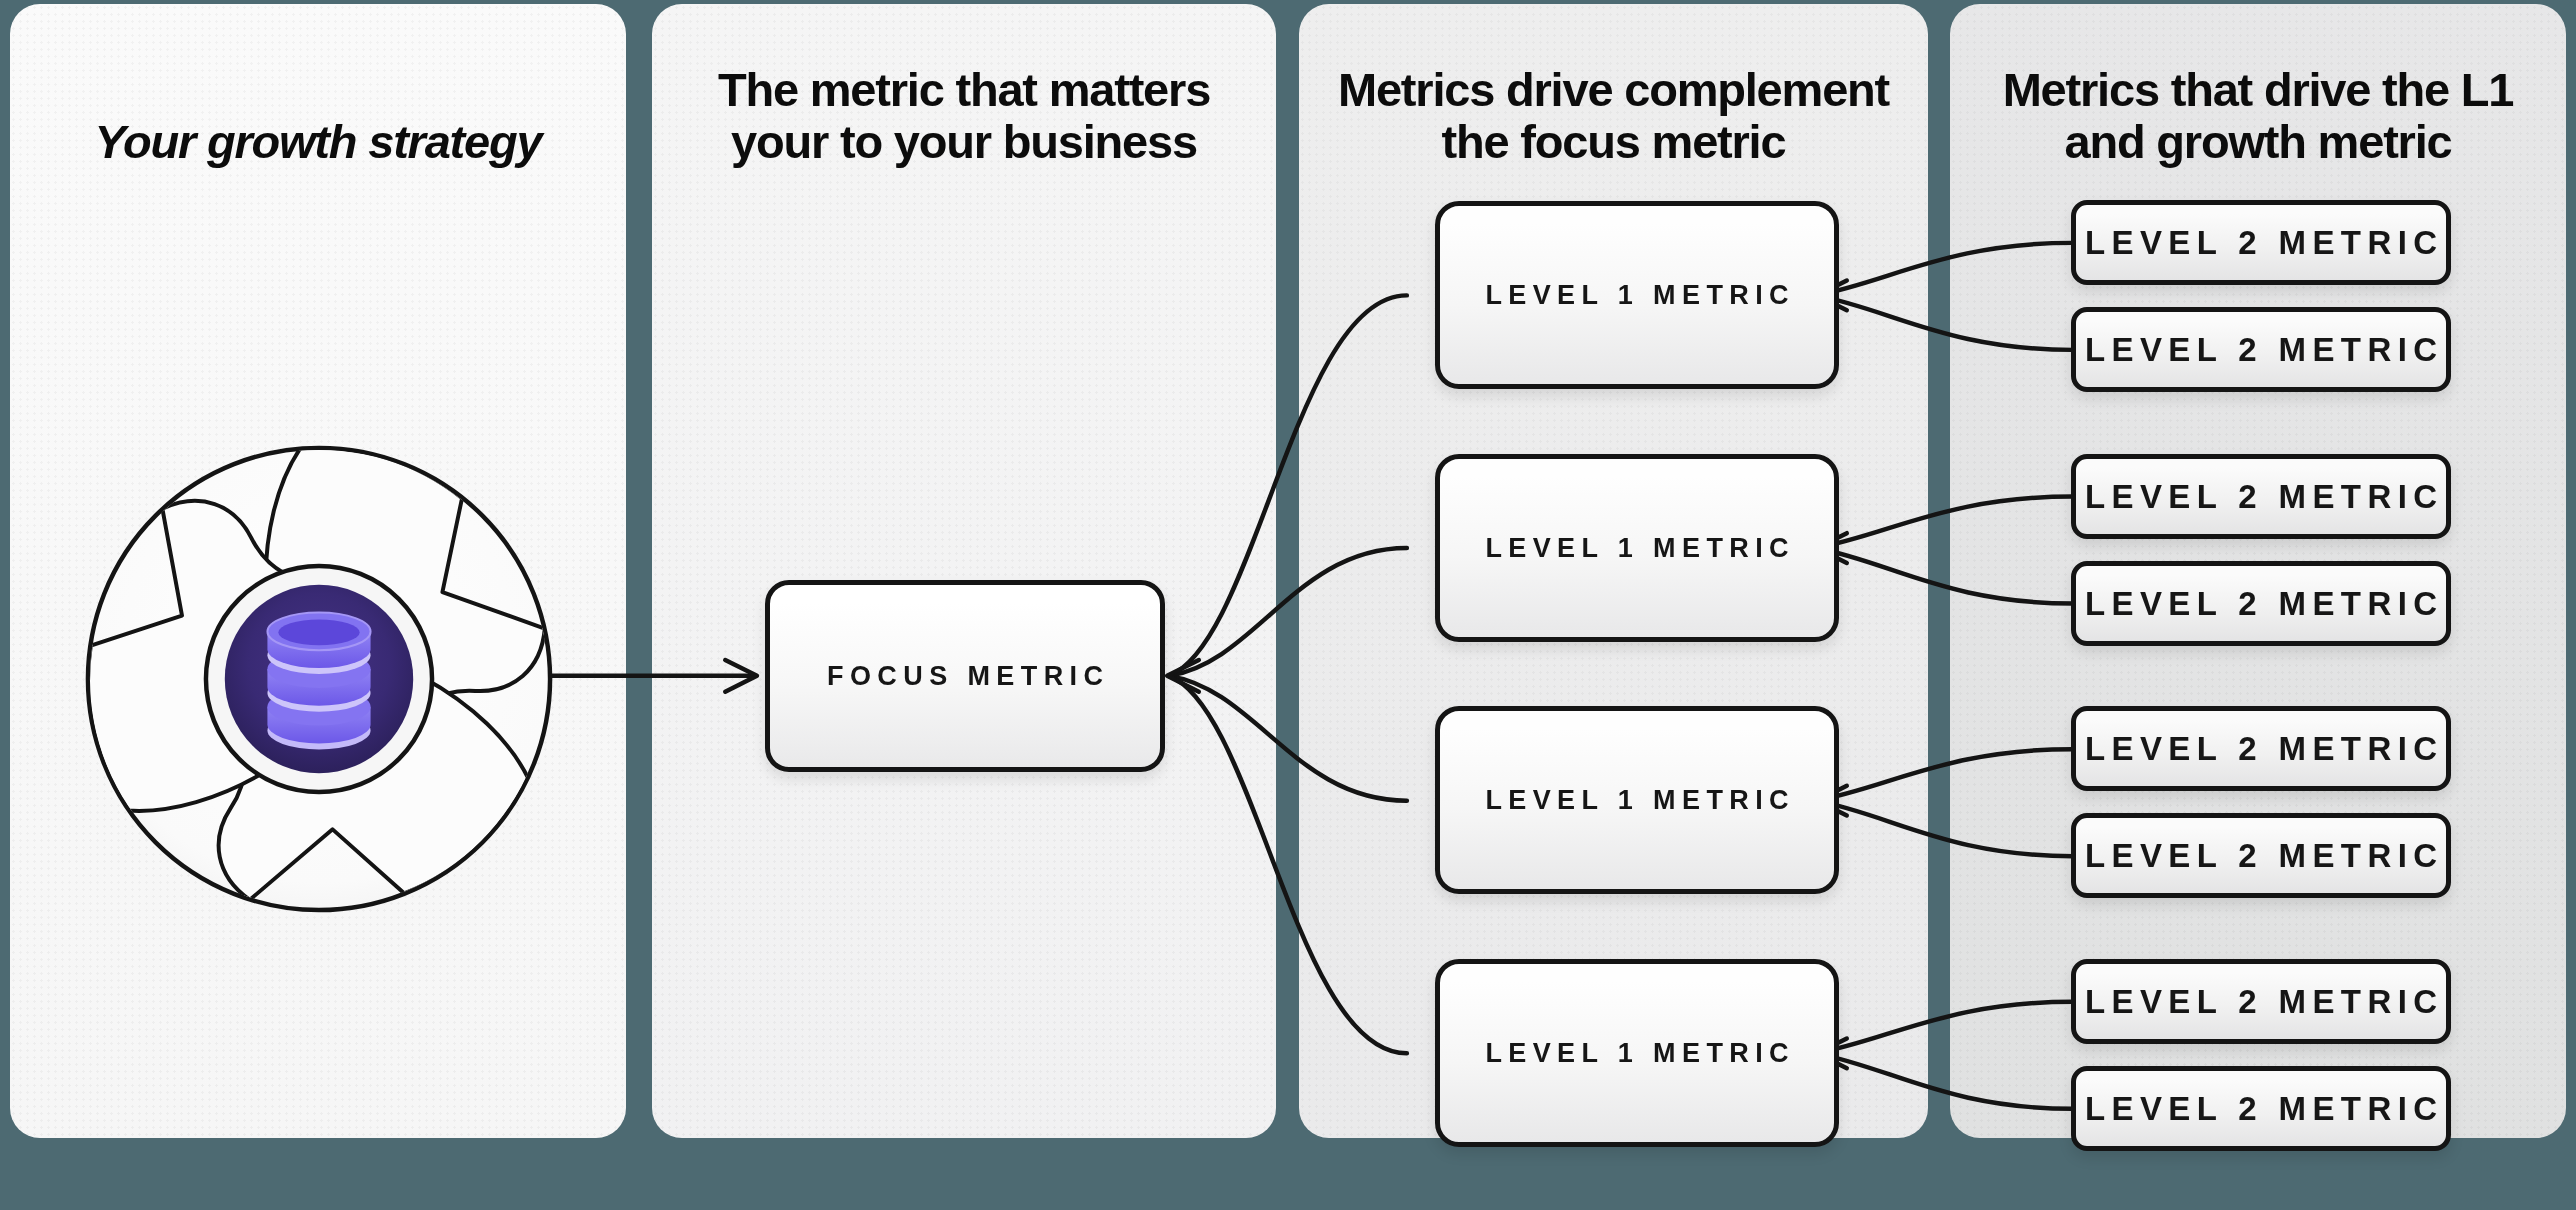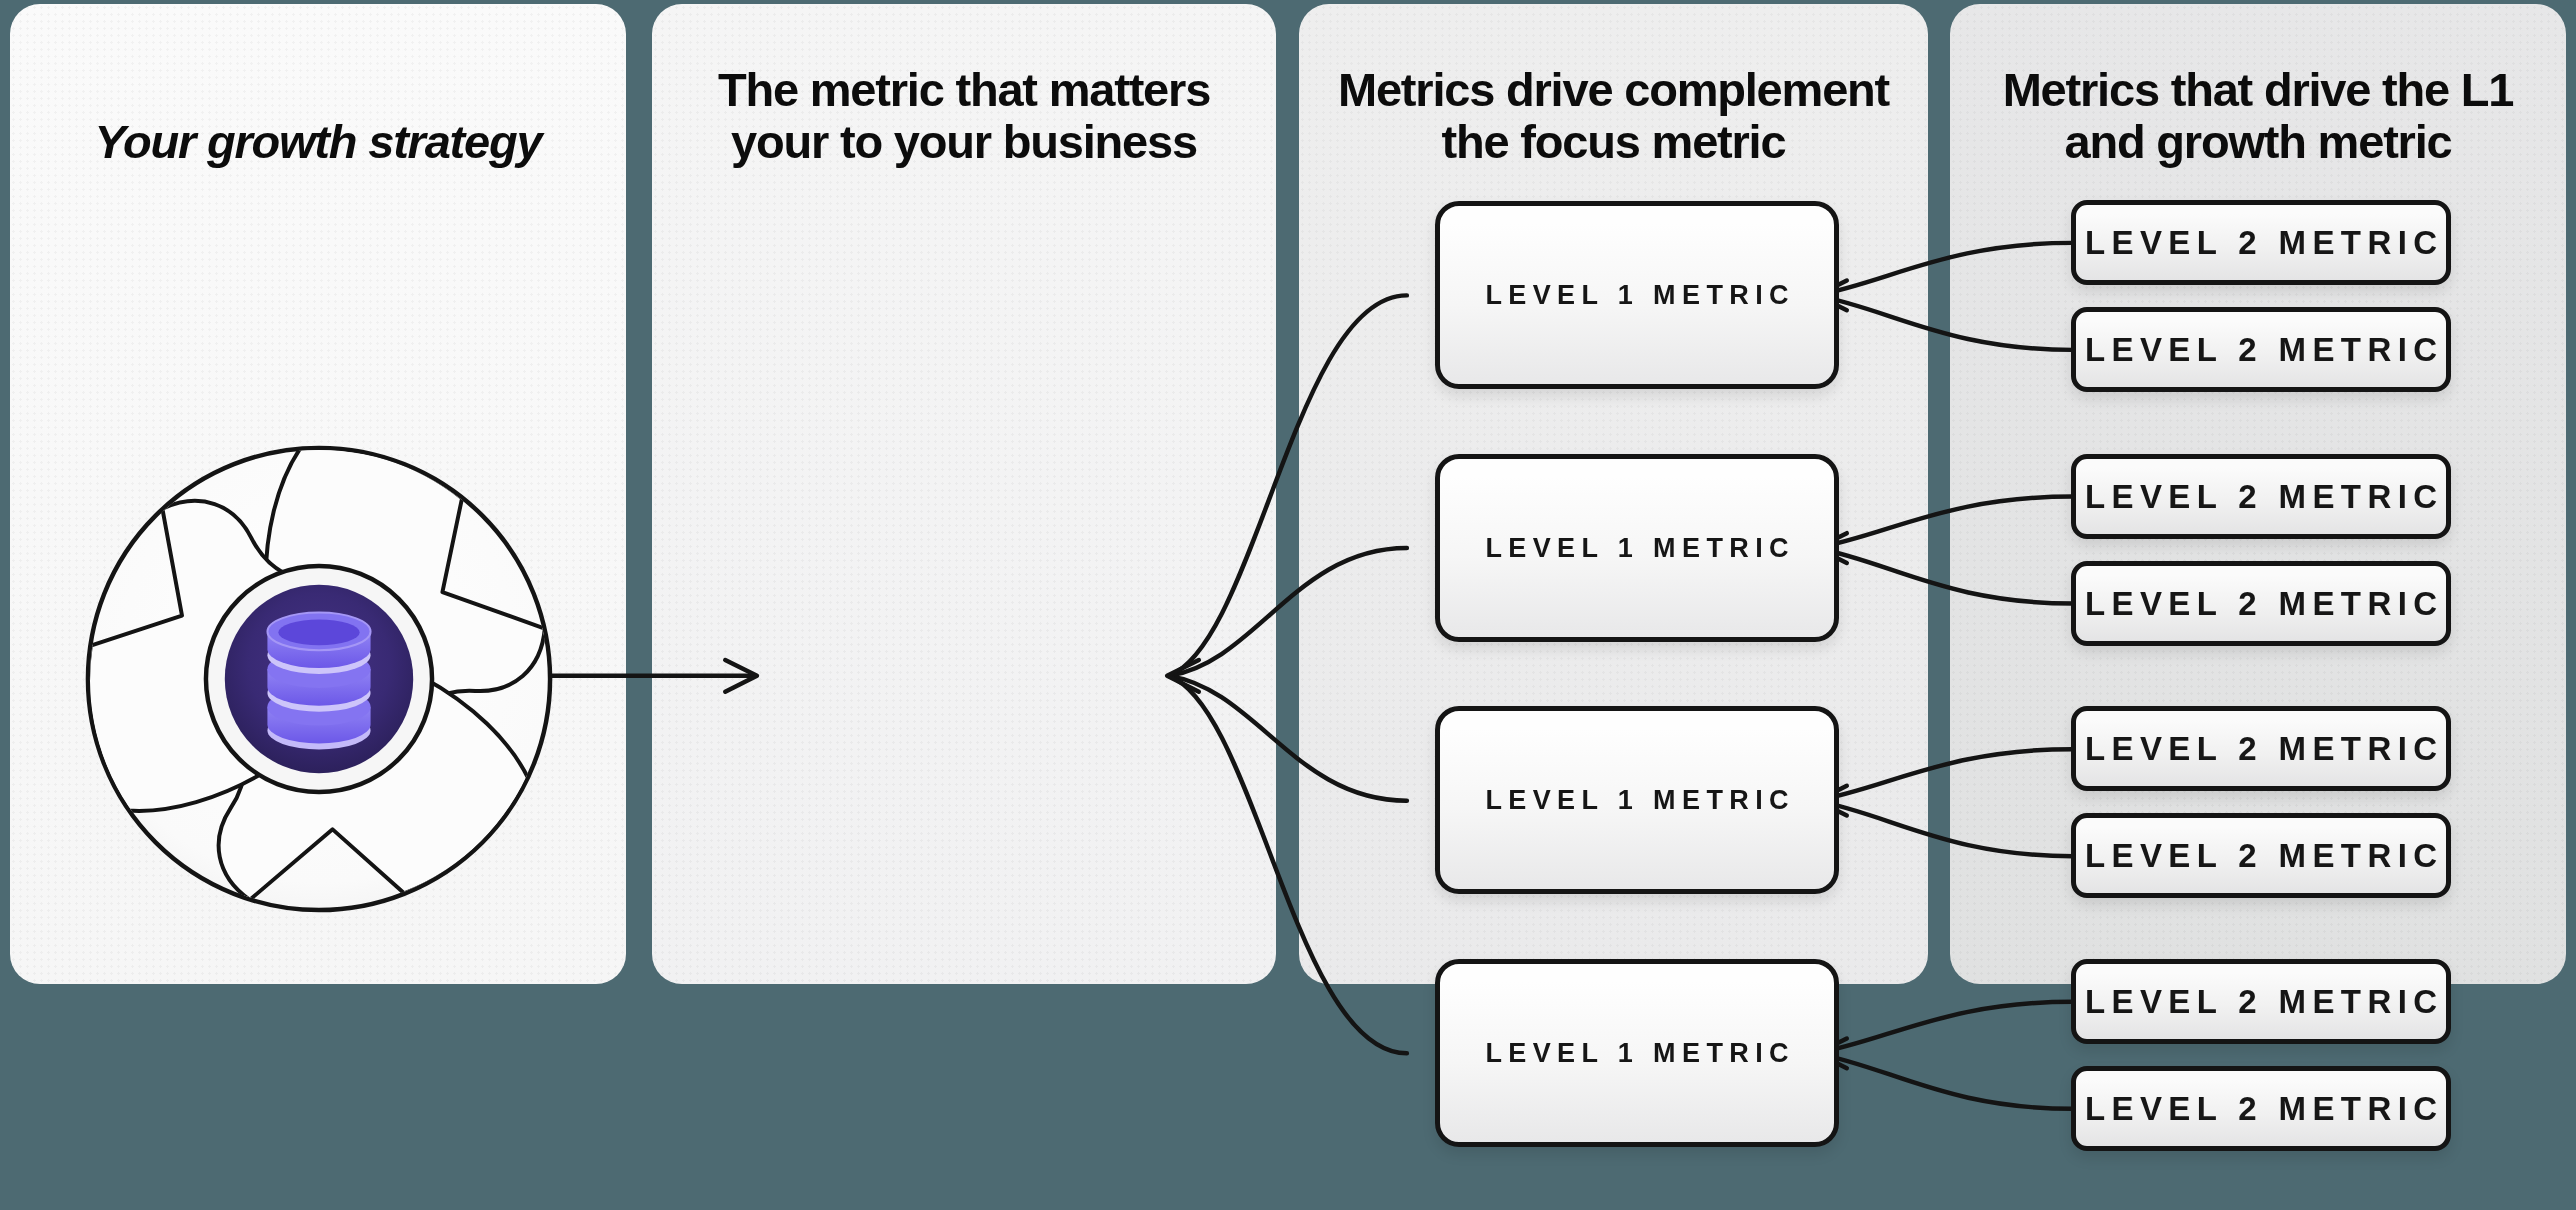--- a/index.html
+++ b/index.html
@@ -5,21 +5,21 @@
   html,body{margin:0;padding:0;background:#4a6870;}
   .canvas{
     position:relative;
     width:2576px;height:1211px;
     background:#4d6a72;
     font-family:"Liberation Sans", sans-serif;
     overflow:hidden;
   }
   .panel{
     position:absolute;
-    top:4px;height:980px;
+    top:4px;height:1134px;
     border-radius:30px;
     box-sizing:border-box;
   }
   .panel::after{
     content:"";position:absolute;inset:0;border-radius:30px;
     background-image:radial-gradient(rgba(0,0,0,0.035) 1.1px, transparent 1.1px);
     background-size:7px 7px;
     pointer-events:none;
   }
   .panel-1{left:10px;width:616px;background:linear-gradient(180deg,#fafafa,#f6f6f6);font-style:italic;}
@@ -183,20 +183,23 @@
       <path d="M 1833 808 C 1908 794 1966 756 2092 756"></path>
       <path d="M 1833 808 C 1908 822 1966 864 2092 864"></path>
       <path d="M 1864 793 L 1834 808 L 1864 823"></path>
 
       <path d="M 1833 1063 C 1908 1049 1966 1011 2092 1011"></path>
       <path d="M 1833 1063 C 1908 1077 1966 1119 2092 1119"></path>
       <path d="M 1864 1048 L 1834 1063 L 1864 1078"></path>
     </g>
   </svg>
 
+  <div class="node focus-node">
+    <span class="lbl">FOCUS METRIC</span>
+  </div>
 
   <div class="node l1-node l1-a">
     <span class="lbl">LEVEL 1 METRIC</span>
   </div>
   <div class="node l1-node l1-b">
     <span class="lbl">LEVEL 1 METRIC</span>
   </div>
   <div class="node l1-node l1-c">
     <span class="lbl">LEVEL 1 METRIC</span>
   </div>

